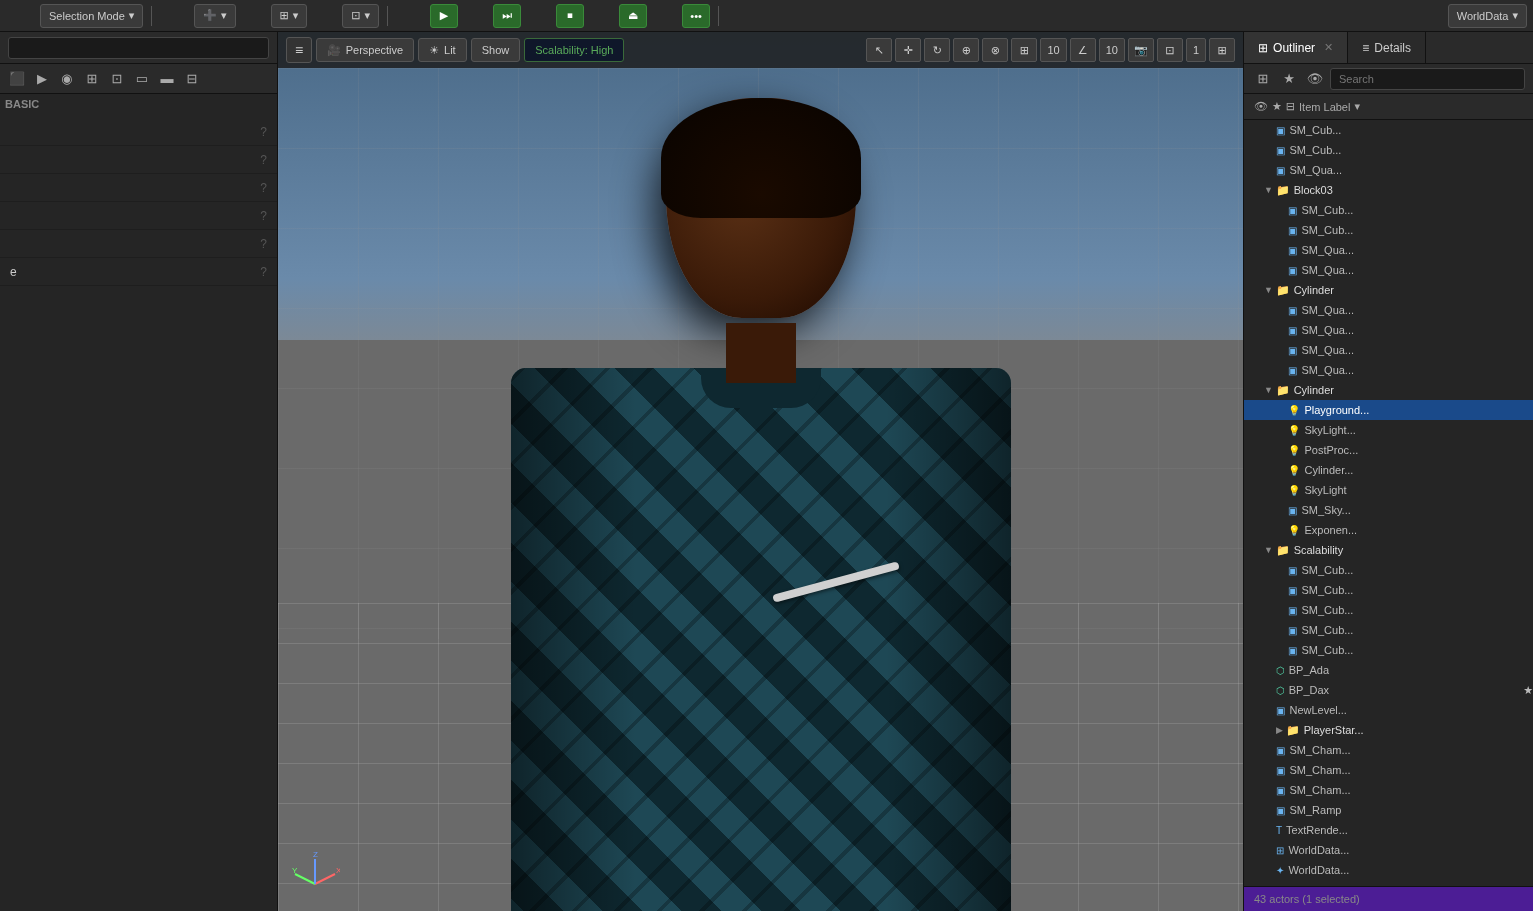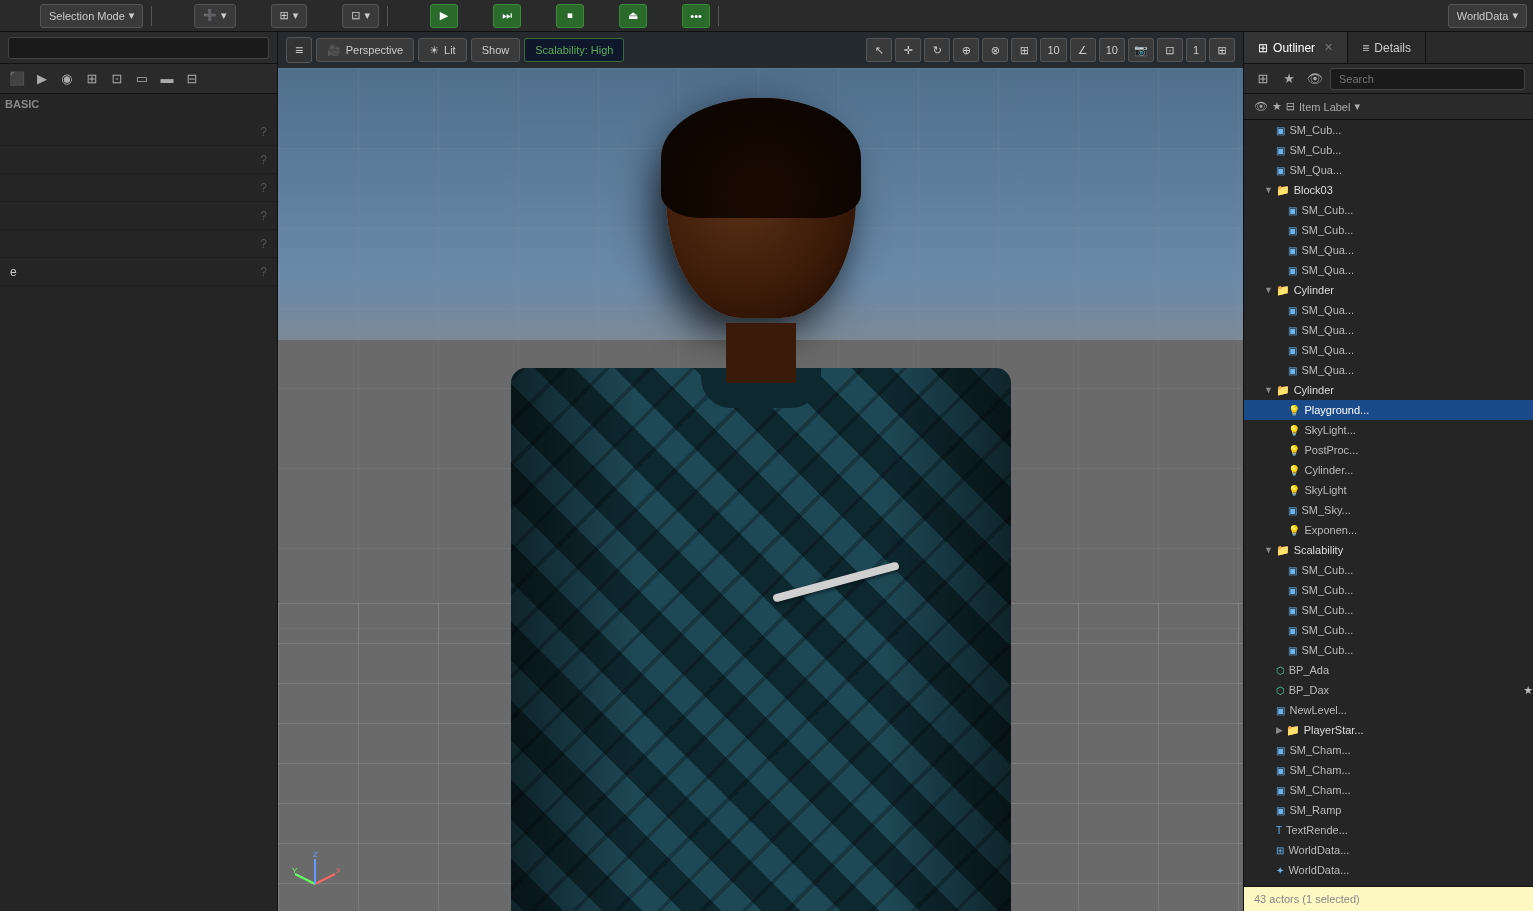--- a/index.html
+++ b/index.html
@@ -321,21 +321,21 @@
     .tree-bp-icon {
       margin-right: 4px;
       color: #50c8a0;
       font-size: 10px;
     }
     .tree-indent-1 { padding-left: 20px; }
     .tree-indent-2 { padding-left: 32px; }
     .tree-indent-3 { padding-left: 44px; }
     .right-panel-footer {
       height: 22px;
-      background: #fef9c3;
+      background: #4c1d95;
       border-top: 1px solid #111;
       display: flex;
       align-items: center;
       padding: 12px 10px;
       font-size: 11px;
       color: #888;
     }
 
     
     .viewport-scene {

